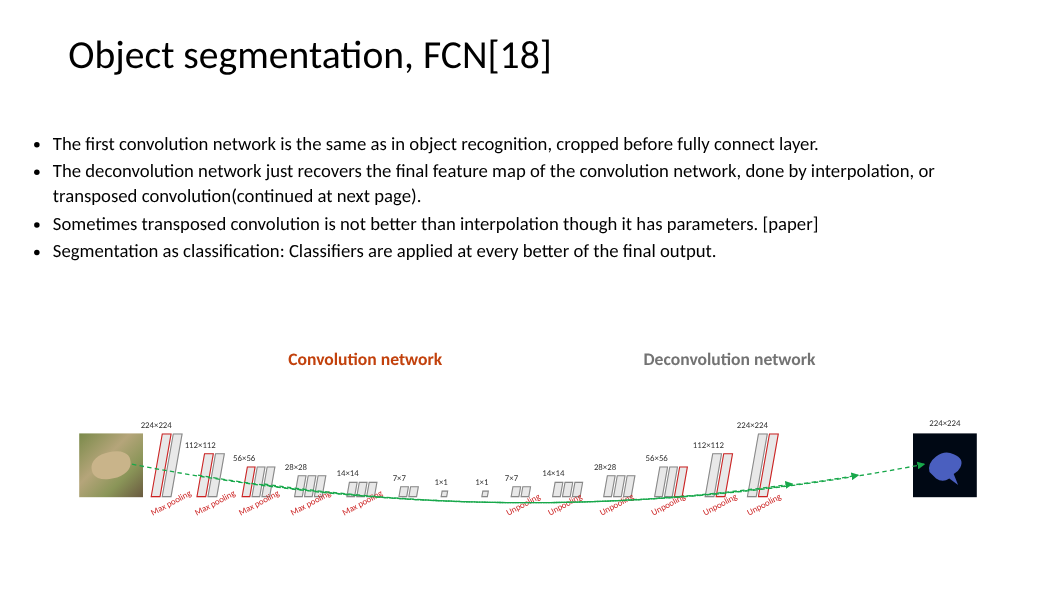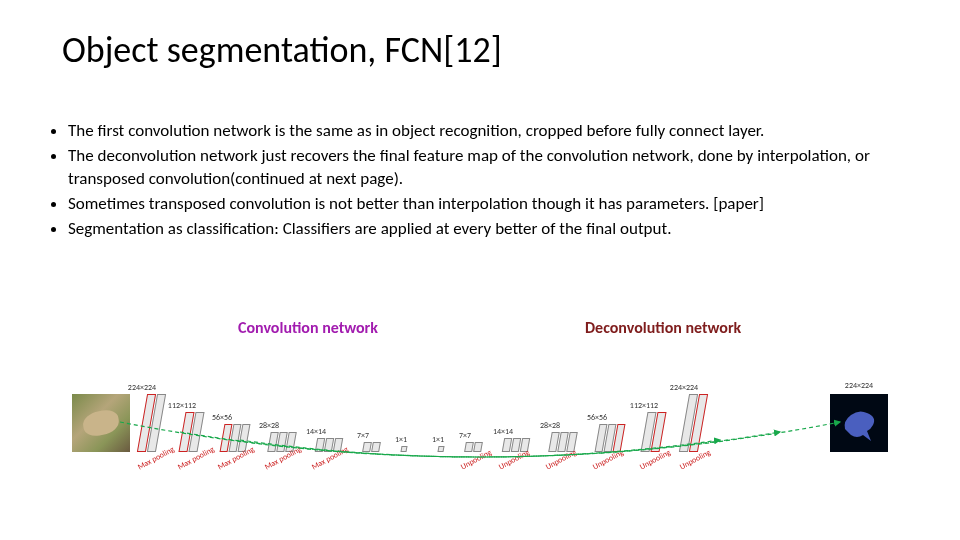--- a/index.html
+++ b/index.html
@@ -18,37 +18,37 @@
     padding: 28px 0 0 62px;
     letter-spacing: 0px;
   }
   .bullets {
     padding: 48px 40px 0 40px;
     font-size: 17px;
     line-height: 1.35;
   }
   .bullets li {
     list-style: disc;
-    margin-left: 28px;
+    margin-left: 8px;
     margin-bottom: 2px;
   }
   .diagram {
     position: absolute;
     left: 60px;
     top: 310px;
     width: 840px;
     height: 180px;
   }
   .net-label {
     position: absolute;
     font-weight: bold;
     font-size: 16px;
   }
-  .conv-label { color: #a21caf; left: 178px; top: 8px; }
-  .deconv-label { color: #7f1d1d; left: 525px; top: 8px; }
+  .conv-label { color: #c2410c; left: 202px; top: 8px; }
+  .deconv-label { color: #737373; left: 525px; top: 8px; }
 
   .stage {
     position: absolute;
     bottom: 38px;
   }
   .block {
     position: absolute;
     bottom: 0;
     background: #e8e8e8;
     border: 1px solid #aaa;
@@ -111,21 +111,21 @@
     bottom: 8px;
     left: 40px;
     width: 760px;
     height: 70px;
     pointer-events: none;
   }
 </style>
 </head>
 <body>
 
-<h1 class="title">Object segmentation, FCN[12]</h1>
+<h1 class="title">Object segmentation, FCN[18]</h1>
 
 <ul class="bullets">
   <li>The first convolution network is the same as in object recognition, cropped before fully connect layer.</li>
   <li>The deconvolution network just recovers the final feature map of the convolution network, done by interpolation, or transposed convolution(continued at next page).</li>
   <li>Sometimes transposed convolution is not better than interpolation though it has parameters. [paper]</li>
   <li>Segmentation as classification: Classifiers are applied at every better of the final output.</li>
 </ul>
 
 <div class="diagram">
 

